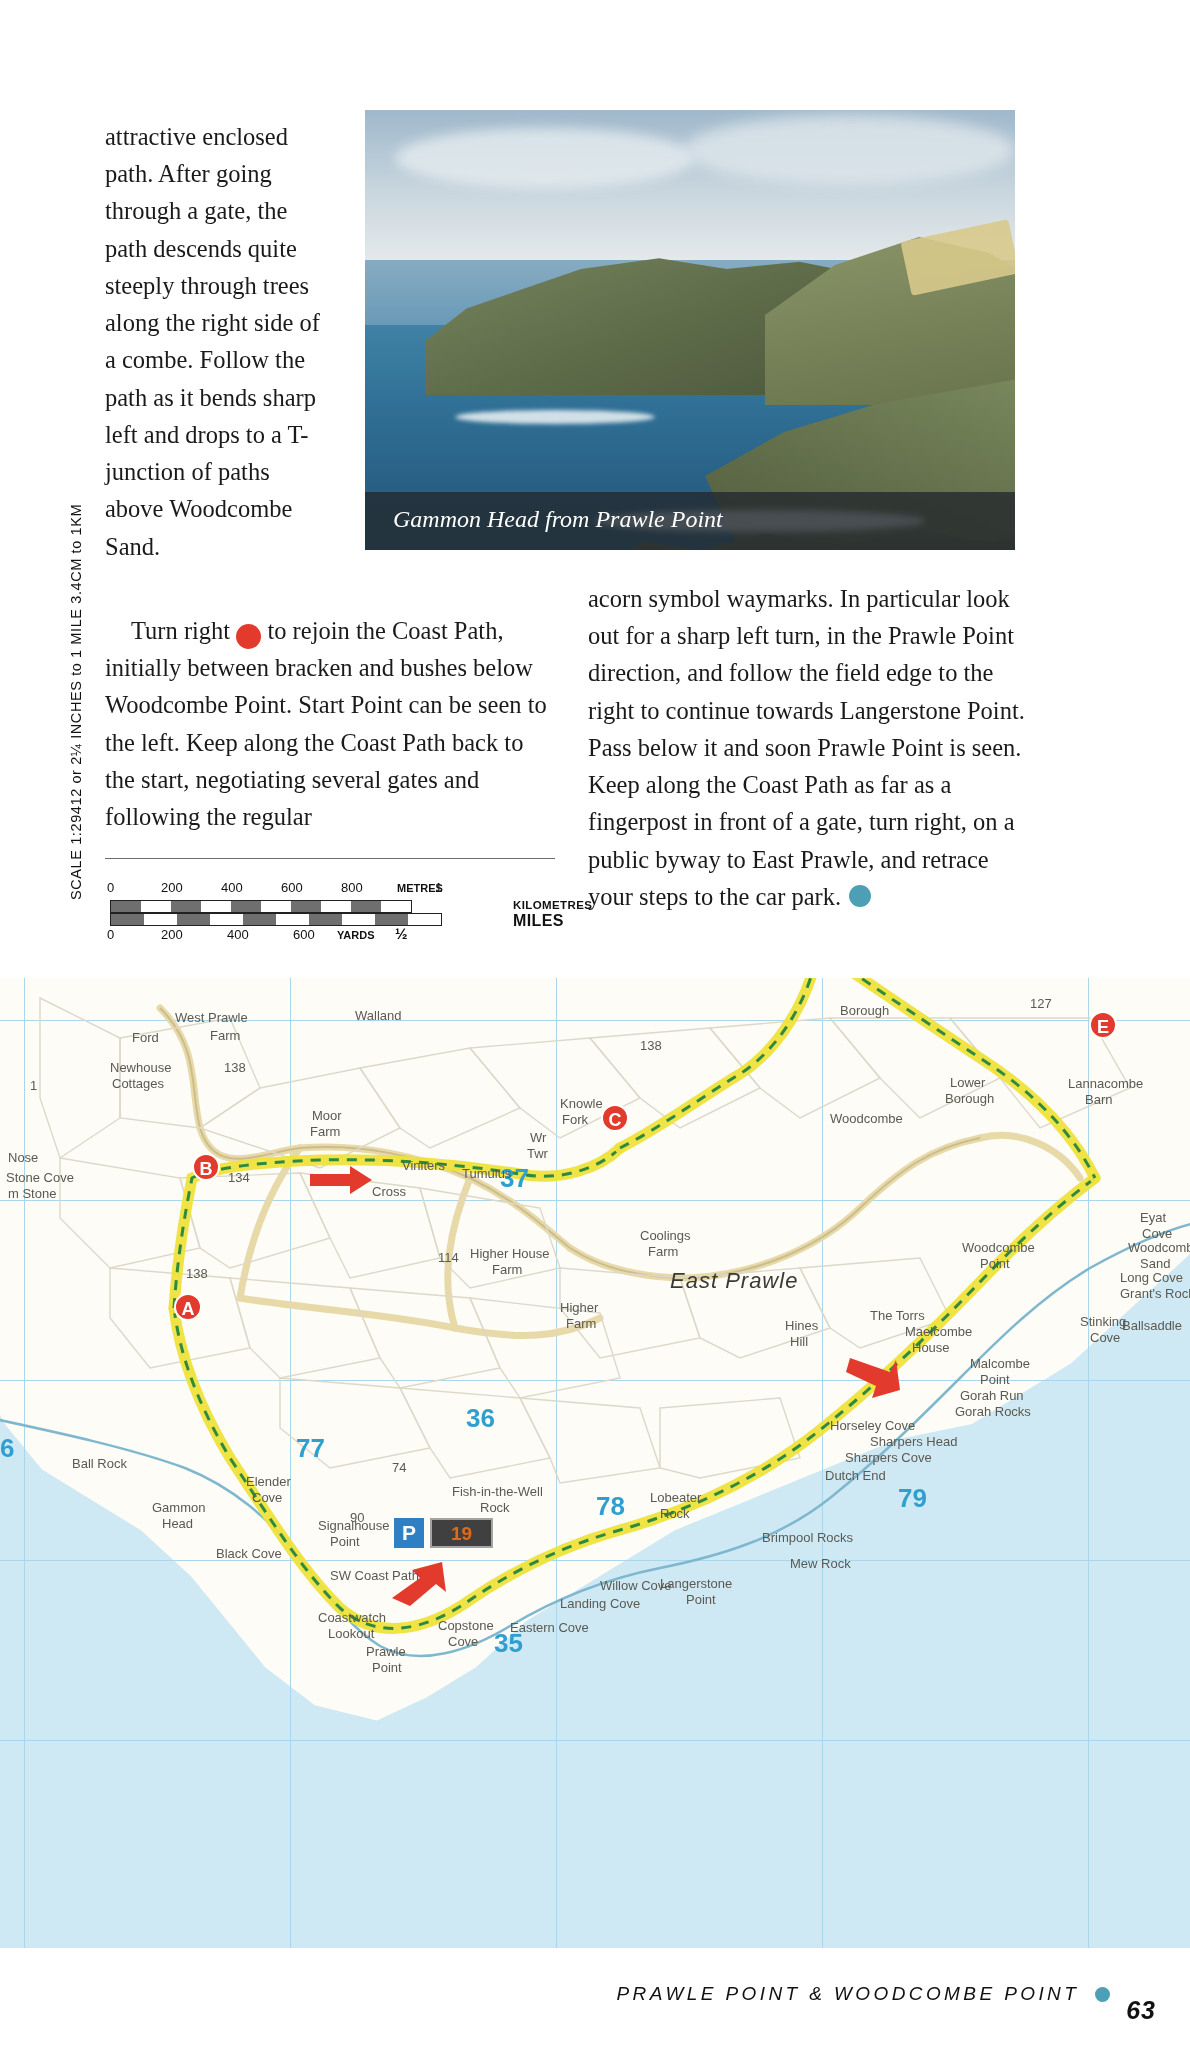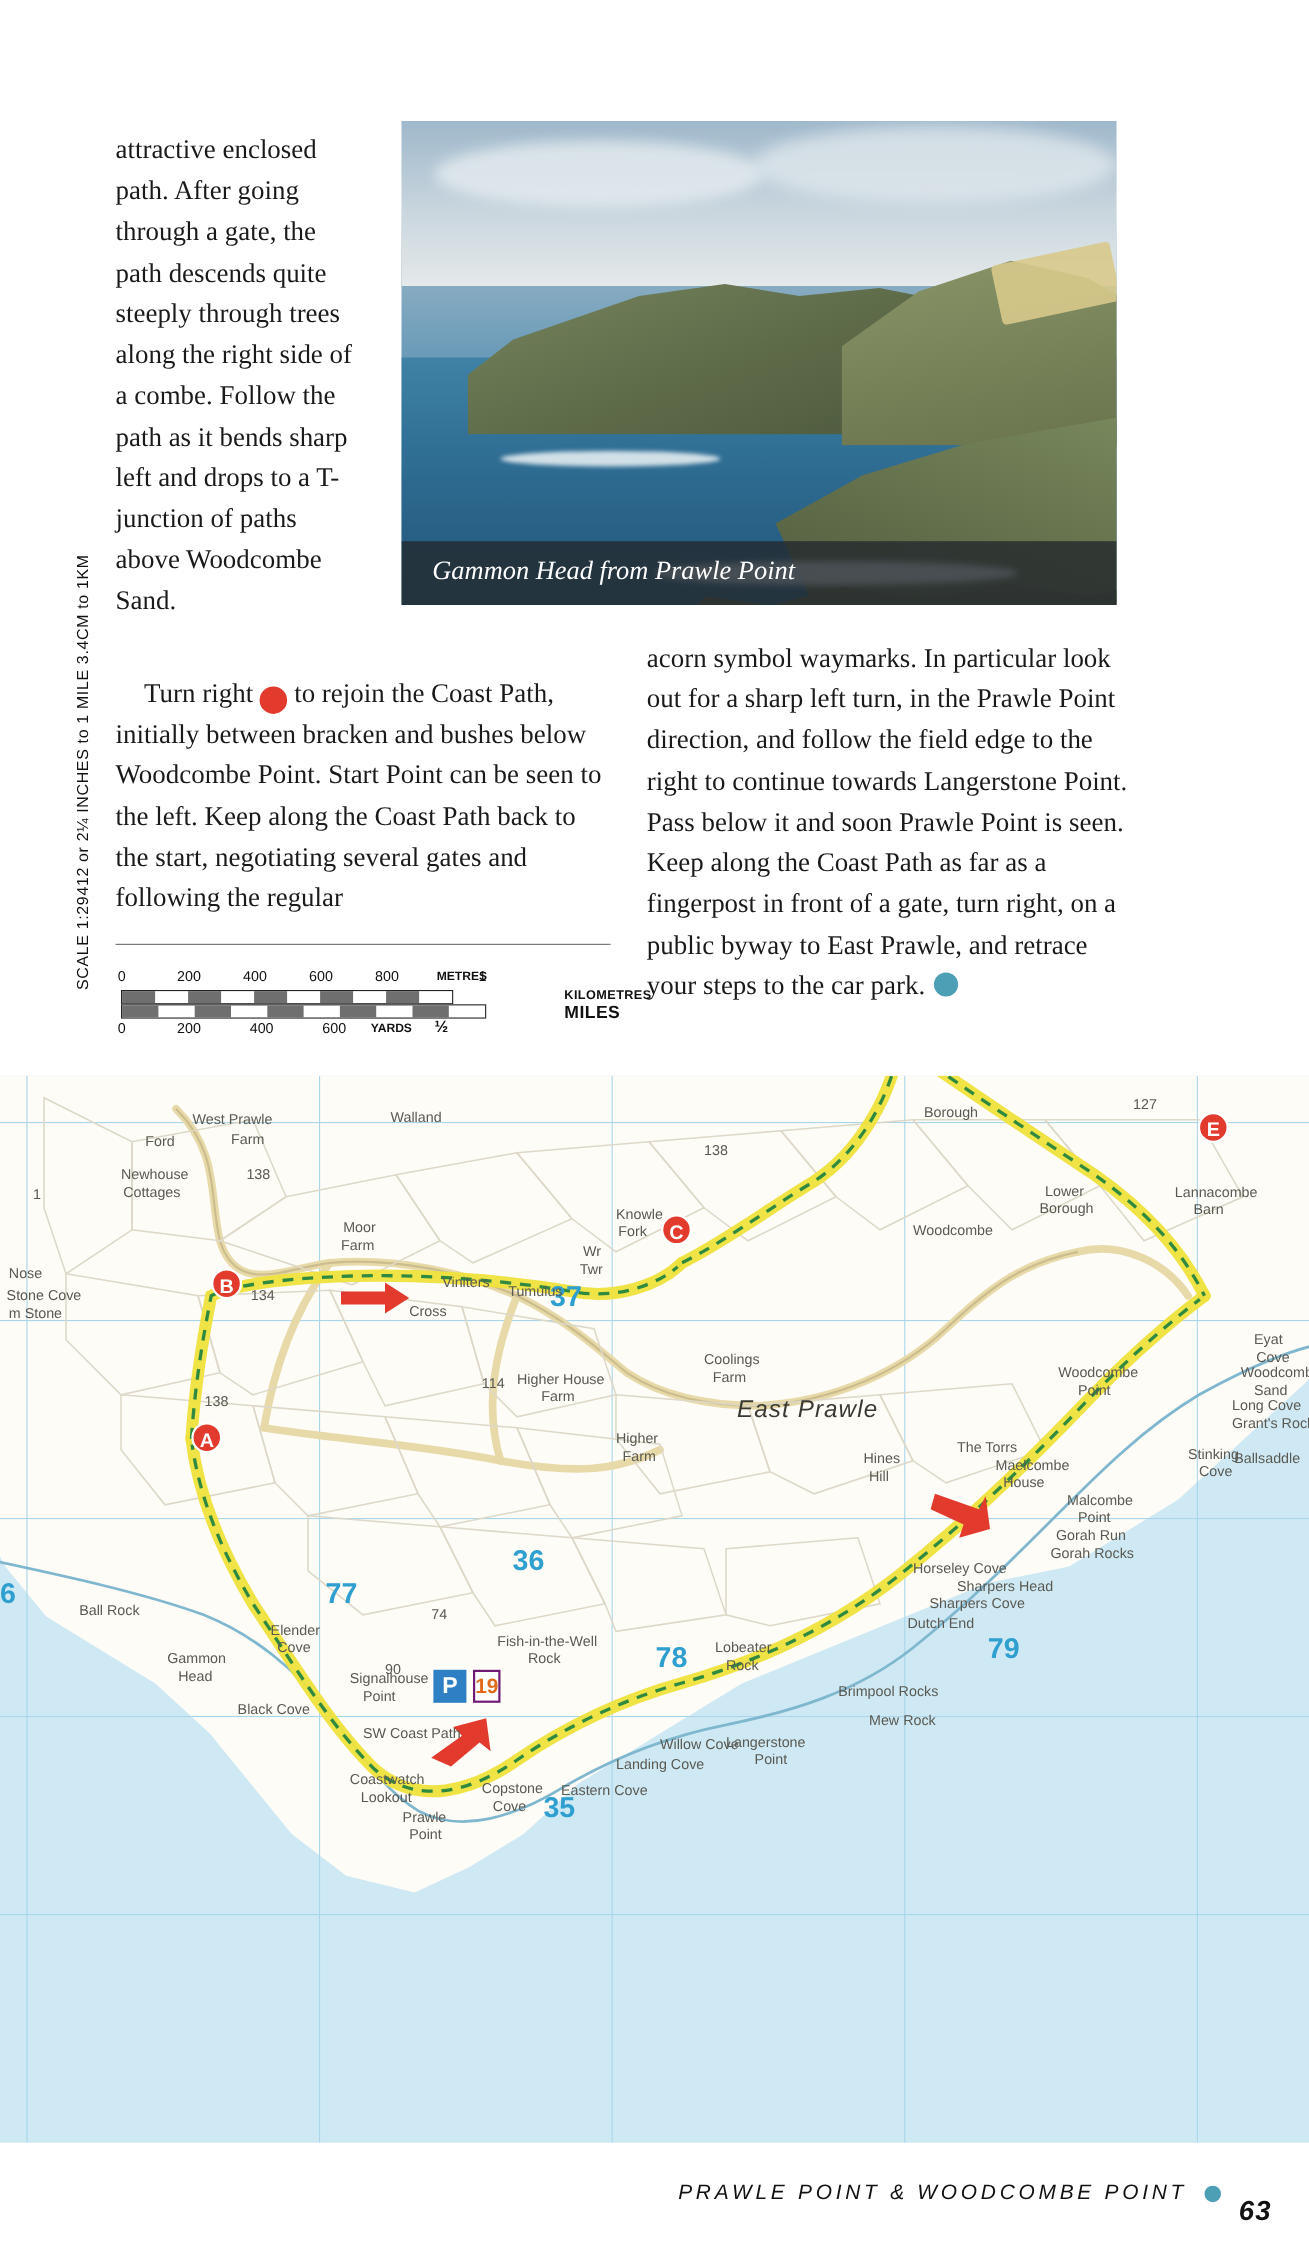--- a/index.html
+++ b/index.html
@@ -141,23 +141,23 @@
   .mdot{
     position:absolute;width:28px;height:28px;border-radius:50%;background:#e23b2e;color:#fff;
     font-family:"Liberation Sans",sans-serif;font-size:18px;font-weight:bold;line-height:28px;
     text-align:center;border:2px solid #fff;box-sizing:border-box;
   }
   .parking{
     position:absolute;width:30px;height:30px;background:#2e7fc4;color:#fff;
     font-family:"Liberation Sans",sans-serif;font-weight:bold;font-size:21px;line-height:30px;text-align:center;
   }
   .pbadge{
-    position:absolute;height:30px;background:#ffffff;border:2px solid #701a75;color:#e06a1a;
+    position:absolute;height:30px;background:#404040;border:2px solid #a3a3a3;color:#e06a1a;
     font-family:"Liberation Sans",sans-serif;font-weight:bold;font-size:19px;line-height:28px;
-    padding:0 0;box-sizing:border-box;
+    padding:0 19px;box-sizing:border-box;
   }
 
   
   .footer{
     position:absolute;left:0;bottom:0;width:1190px;height:100px;background:#ffffff;
   }
   .footer .inner{
     position:absolute;right:0;bottom:34px;height:40px;display:flex;align-items:center;
     font-family:"Liberation Sans",sans-serif;
     font-style:italic;

